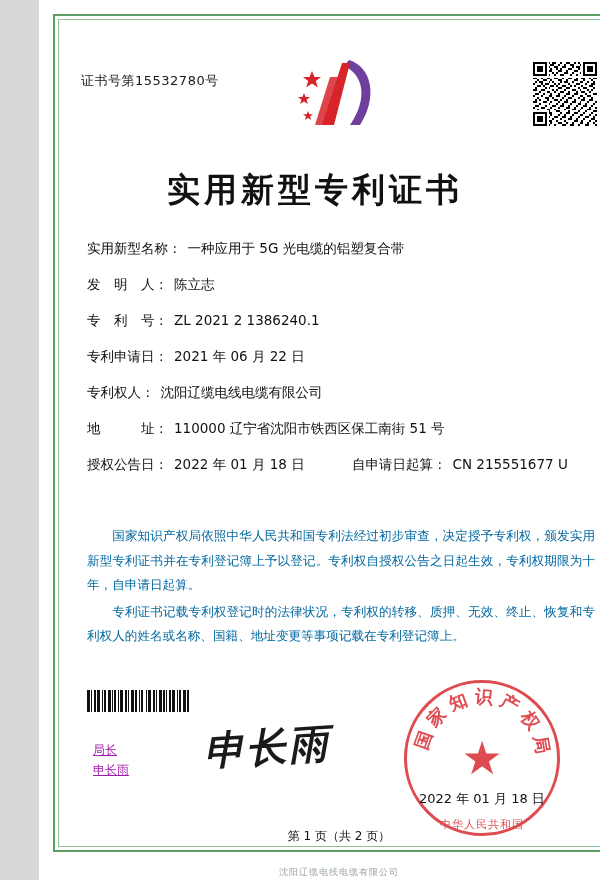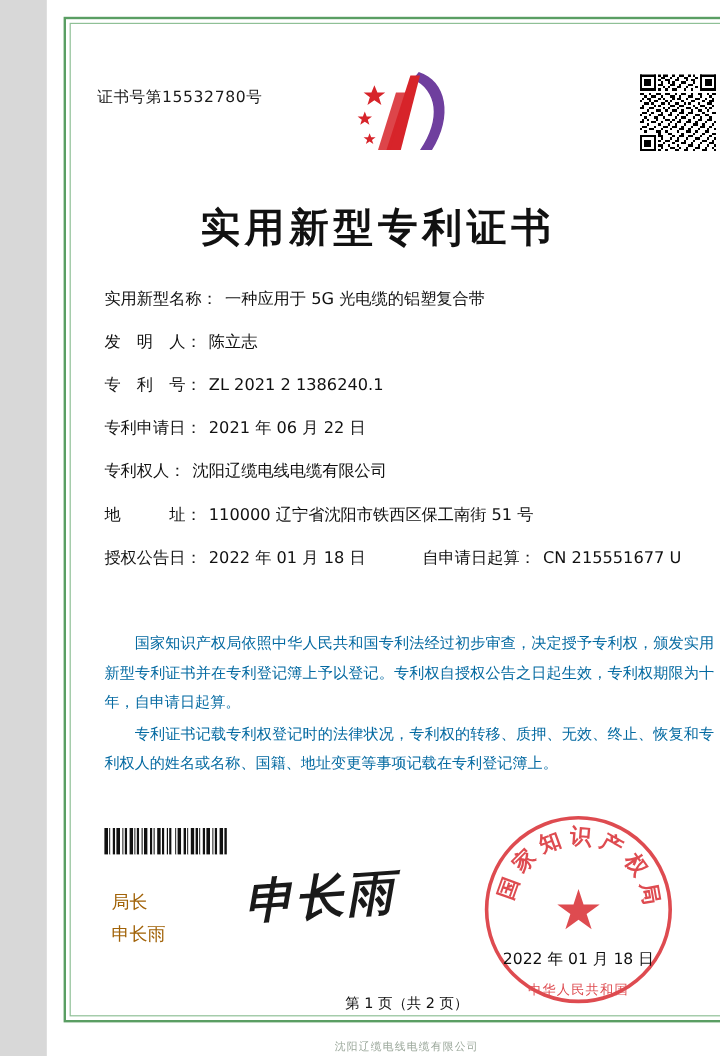--- a/index.html
+++ b/index.html
@@ -145,23 +145,24 @@
     background: #111;
     height: 22px;
     vertical-align: top;
   }
 
   
   .sig-label {
     position: absolute;
     left: 54px;
     top: 740px;
-    font-size: 15px;
+    font-size: 12px;
     line-height: 1.7;
-    color: #a16207;
+    color: #a21caf;
+    text-decoration: underline;
   }
   .sig-script {
     position: absolute;
     left: 165px;
     top: 720px;
     font-family: "DejaVu Serif", "Liberation Serif", serif;
     font-size: 40px;
     font-style: italic;
     font-weight: bold;
     color: #1a1a1a;

